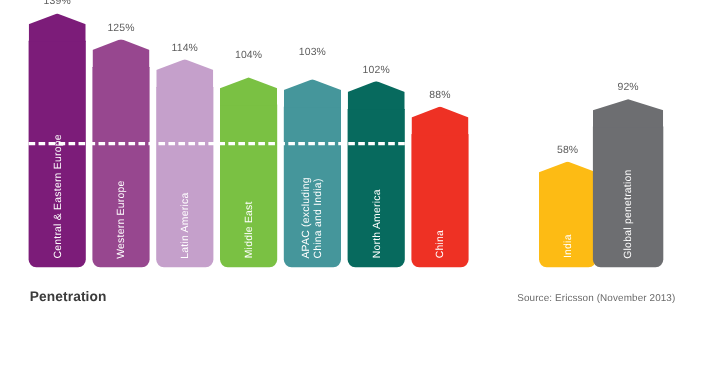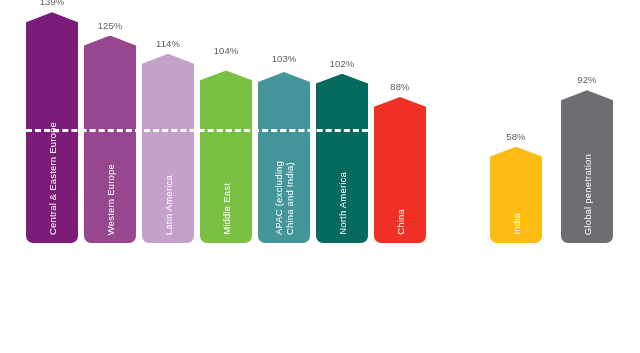--- a/index.html
+++ b/index.html
@@ -153,21 +153,21 @@
       </div>
       <div class="bar-group" style="left: 200px; width: 52px; height: 172.64px;">
         <div class="bar-value" style="bottom: 187px; margin-top: 28px;">104%</div>
         <div class="bar-body" style="height: 147.64px; background: rgb(122, 193, 67);"></div>
         <div class="bar-head" style="height: 26px; bottom: 146.64px; background: rgb(122, 193, 67);"></div>
         <div class="bar-label">
           <span>Middle East</span>
         </div>
       </div>
       <div class="bar-group" style="left: 258px; width: 52px; height: 170.98px;">
-        <div class="bar-value" style="bottom: 179px; margin-top: 16px;">103%</div>
+        <div class="bar-value" style="bottom: 190px; margin-top: 16px;">103%</div>
         <div class="bar-body" style="height: 145.98px; background: rgb(69, 150, 155);"></div>
         <div class="bar-head" style="height: 26px; bottom: 144.98px; background: rgb(69, 150, 155);"></div>
         <div class="bar-label">
           <span>APAC (excluding
 China and India)</span>
         </div>
       </div>
       <div class="bar-group" style="left: 316px; width: 52px; height: 169.32px;">
         <div class="bar-value" style="bottom: 174.32px;">102%</div>
         <div class="bar-body" style="height: 144.32px; background: rgb(7, 106, 94);"></div>
@@ -185,25 +185,29 @@
         </div>
       </div>
       <div class="bar-group" style="left: 490px; width: 52px; height: 96.28px;">
         <div class="bar-value" style="bottom: 101.28px;">58%</div>
         <div class="bar-body" style="height: 71.28px; background: rgb(253, 187, 20);"></div>
         <div class="bar-head" style="height: 26px; bottom: 70.28px; background: rgb(253, 187, 20);"></div>
         <div class="bar-label">
           <span>India</span>
         </div>
       </div>
-      <div class="bar-group" style="left: 561px; width: 52px; height: 152.72px;">
+      <div class="bar-group" style="left: 539px; width: 52px; height: 152.72px; padding-left: 12px;">
         <div class="bar-value" style="bottom: 157.72px;">92%</div>
         <div class="bar-body" style="height: 127.72px; background: rgb(109, 110, 113);"></div>
         <div class="bar-head" style="height: 26px; bottom: 126.72px; background: rgb(109, 110, 113);"></div>
         <div class="bar-label">
           <span>Global penetration</span>
         </div>
       </div>
       <div id="reference-line" style="left: 26px; width: 342px; top: 129px;"></div>
   </div>
 
+  <div id="footer">
+    <div id="penetration-caption">Penetration</div>
+    <div id="source-caption">Source: Ericsson (November 2013)</div>
+  </div>
 
 </div>
 
 </body></html>

